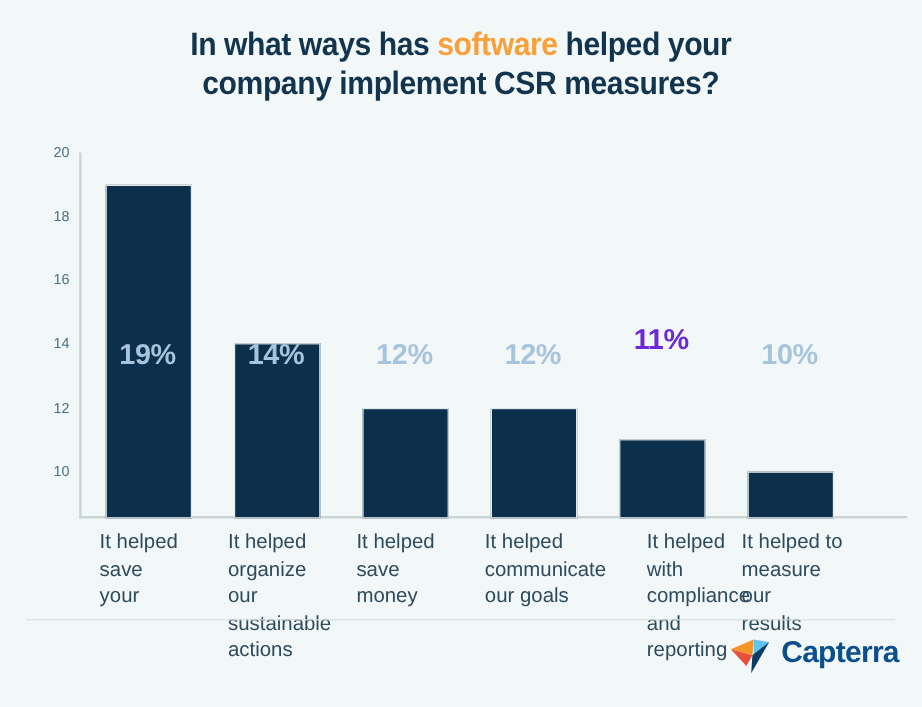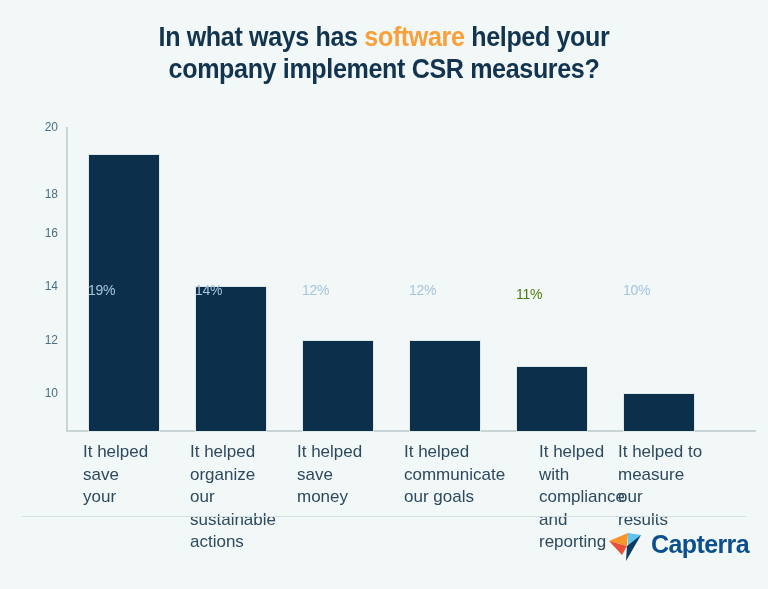--- a/index.html
+++ b/index.html
@@ -91,22 +91,23 @@
   .bar {
     position: absolute;
     background: #0c304b;
     border: 1px solid #dfe9ea;
     box-sizing: content-box;
   }
   .bar-label {
     position: absolute;
     left: 0;
     width: 100%;
-    font-size: 14px;
-    font-weight: normal;
+    text-align: center;
+    font-size: 24px;
+    font-weight: bold;
     color: #a8c4dd;
     letter-spacing: -0.3px;
   }
 
   .cat-label {
     position: absolute;
     font-size: 17px;
     line-height: 1.33;
     color: #2d4a5e;
     font-family: "Liberation Sans", sans-serif;
@@ -166,21 +167,21 @@
     <span class="title-line">company implement CSR measures?</span>
   </div>
 
   <div class="plot">
     <div class="y-axis-line"></div>
     <div class="x-axis-line"></div>
     <div id="yticks">
         <div class="y-tick-wrap" style="top: 120px;">
           <div class="y-tick">20</div>
         </div>
-        <div class="y-tick-wrap" style="top: 173.158px; margin-top: 14px;">
+        <div class="y-tick-wrap" style="top: 173.158px;">
           <div class="y-tick">18</div>
         </div>
         <div class="y-tick-wrap" style="top: 226.316px;">
           <div class="y-tick">16</div>
         </div>
         <div class="y-tick-wrap" style="top: 279.474px;">
           <div class="y-tick">14</div>
         </div>
         <div class="y-tick-wrap" style="top: 332.632px;">
           <div class="y-tick">12</div>
@@ -192,21 +193,21 @@
     <div id="bars">
         <div class="bar" style="left: 88px; top: 153.579px; width: 70px; height: 276.421px; background: rgb(12, 48, 75);"></div>
         <div class="bar-label" style="left: 88px; width: 70px; top: 282px; color: rgb(168, 196, 221);">19%</div>
         <div class="bar" style="left: 195px; top: 286.474px; width: 70px; height: 143.526px; background: rgb(12, 48, 75);"></div>
         <div class="bar-label" style="left: 195px; width: 70px; top: 282px; color: rgb(168, 196, 221);">14%</div>
         <div class="bar" style="left: 302px; top: 339.632px; width: 70px; height: 90.3684px; background: rgb(12, 48, 75);"></div>
         <div class="bar-label" style="left: 302px; width: 70px; top: 282px; color: rgb(168, 196, 221);">12%</div>
         <div class="bar" style="left: 409px; top: 339.632px; width: 70px; height: 90.3684px; background: rgb(12, 48, 75);"></div>
         <div class="bar-label" style="left: 409px; width: 70px; top: 282px; color: rgb(168, 196, 221);">12%</div>
         <div class="bar" style="left: 516px; top: 366.211px; width: 70px; height: 63.7895px; background: rgb(12, 48, 75);"></div>
-        <div class="bar-label" style="left: 516px; width: 70px; top: 286px; color: #4d7c0f;">11%</div>
+        <div class="bar-label" style="left: 516px; width: 70px; top: 270px; color: #6d28d9;">11%</div>
         <div class="bar" style="left: 623px; top: 392.789px; width: 70px; height: 37.2105px; background: rgb(12, 48, 75);"></div>
         <div class="bar-label" style="left: 623px; width: 70px; top: 282px; color: rgb(168, 196, 221);">10%</div>
       </div>
     <div id="catlabels">
         <div class="cat-label" style="left: 83px; top: 441px; width: 94px;">
           <div>It helped save</div>
           <div>your</div>
         </div>
         <div class="cat-label" style="left: 190px; top: 441px; width: 94px;">
           <div>It helped</div>

